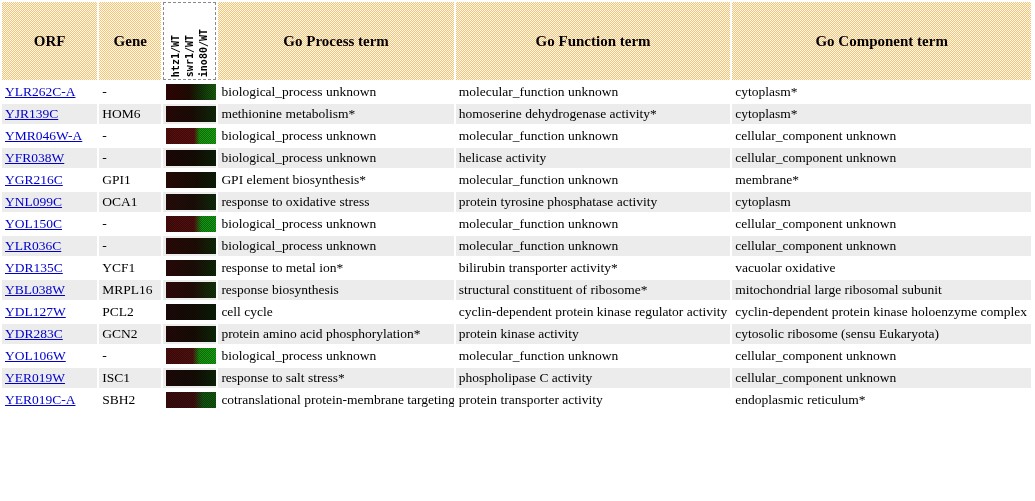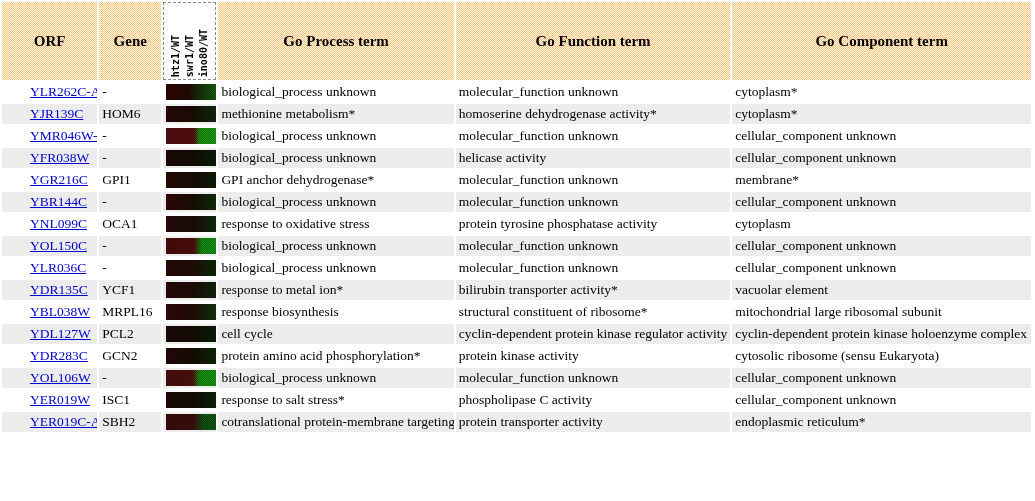--- a/index.html
+++ b/index.html
@@ -70,21 +70,20 @@
     color: #000;
     vertical-align: middle;
     padding: 0 2px 0 3px;
     white-space: nowrap;
     overflow: hidden;
   }
   tr.data-row:nth-child(odd)  td { background: #ffffff; }
   tr.data-row:nth-child(even) td { background: #ececec; }
   td.cell-orf a {
     color: #0000cc;
-    margin-left: 25px;
   }
   td.cell-heat { padding: 0 0 0 2px; }
   .heat-strip {
     position: relative;
     width: 51px;
     height: 16px;
     display: block;
   }
   .heat-strip::after {
     content: "";
@@ -173,35 +172,23 @@
     <td class="cell-comp">cellular_component unknown</td>
   </tr>
         <tr class="data-row">
     <td class="cell-orf">
       <a href="#">YGR216C</a>
     </td>
     <td class="cell-gene">GPI1</td>
     <td class="cell-heat">
       <span class="heat-strip" style="background: linear-gradient(90deg, rgb(43, 11, 6) 0%, rgb(25, 14, 5) 60%, rgb(12, 33, 6) 100%);"></span>
     </td>
-    <td class="cell-proc">GPI anchor dehydrogenase*</td>
+    <td class="cell-proc">GPI element biosynthesis*</td>
     <td class="cell-func">molecular_function unknown</td>
     <td class="cell-comp">membrane*</td>
-  </tr>
-        <tr class="data-row">
-    <td class="cell-orf">
-      <a href="#">YBR144C</a>
-    </td>
-    <td class="cell-gene">-</td>
-    <td class="cell-heat">
-      <span class="heat-strip" style="background: linear-gradient(90deg, rgb(51, 8, 8) 0%, rgb(30, 13, 5) 52%, rgb(14, 52, 8) 100%);"></span>
-    </td>
-    <td class="cell-proc">biological_process unknown</td>
-    <td class="cell-func">molecular_function unknown</td>
-    <td class="cell-comp">cellular_component unknown</td>
   </tr>
         <tr class="data-row">
     <td class="cell-orf">
       <a href="#">YNL099C</a>
     </td>
     <td class="cell-gene">OCA1</td>
     <td class="cell-heat">
       <span class="heat-strip" style="background: linear-gradient(90deg, rgb(42, 12, 12) 0%, rgb(29, 15, 8) 55%, rgb(14, 48, 12) 100%);"></span>
     </td>
     <td class="cell-proc">response to oxidative stress</td>
@@ -235,21 +222,21 @@
         <tr class="data-row">
     <td class="cell-orf">
       <a href="#">YDR135C</a>
     </td>
     <td class="cell-gene">YCF1</td>
     <td class="cell-heat">
       <span class="heat-strip" style="background: linear-gradient(90deg, rgb(45, 10, 10) 0%, rgb(30, 14, 8) 55%, rgb(13, 44, 9) 100%);"></span>
     </td>
     <td class="cell-proc">response to metal ion*</td>
     <td class="cell-func">bilirubin transporter activity*</td>
-    <td class="cell-comp">vacuolar element</td>
+    <td class="cell-comp">vacuolar oxidative</td>
   </tr>
         <tr class="data-row">
     <td class="cell-orf">
       <a href="#">YBL038W</a>
     </td>
     <td class="cell-gene">MRPL16</td>
     <td class="cell-heat">
       <span class="heat-strip" style="background: linear-gradient(90deg, rgb(51, 9, 9) 0%, rgb(36, 13, 6) 52%, rgb(16, 59, 10) 100%);"></span>
     </td>
     <td class="cell-proc">response biosynthesis</td>

